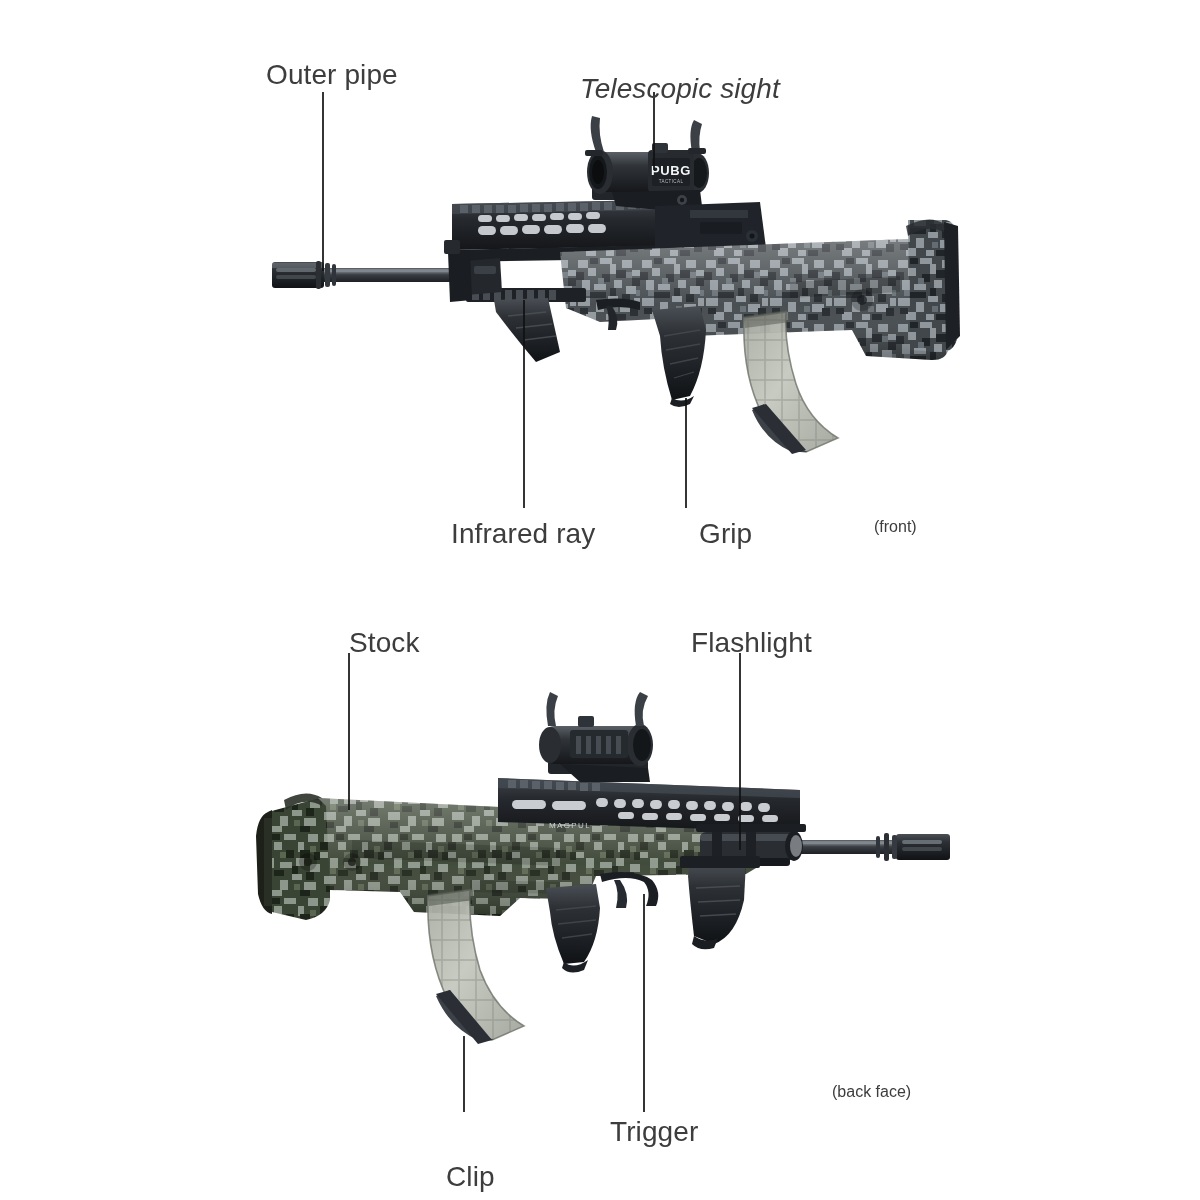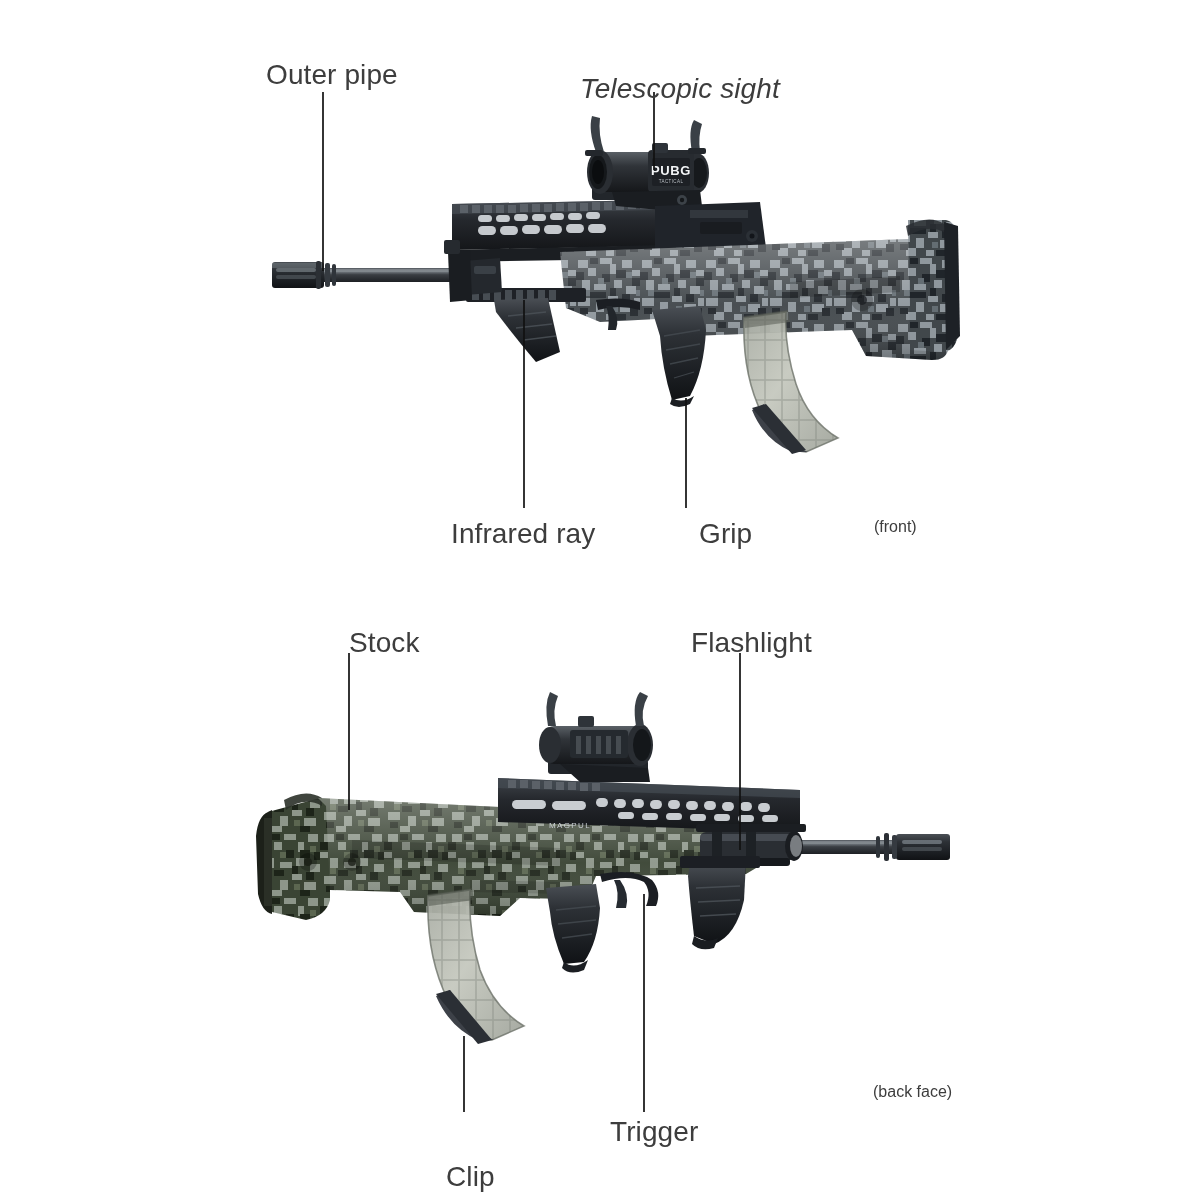--- a/index.html
+++ b/index.html
@@ -534,13 +534,13 @@
 <div class="view-tag" style="left:874px; top:518px;">(front)</div>
 
 <div class="label" style="left:325px; top:627px;margin-left:24px;">Stock</div>
 
 <div class="label" style="left:691px; top:627px;">Flashlight</div>
 
 <div class="label" style="left:446px; top:1161px;">Clip</div>
 
 <div class="label" style="left:610px; top:1116px;">Trigger</div>
 
-<div class="view-tag" style="left:832px; top:1083px;margin-left:41px;">(back face)</div>
+<div class="view-tag" style="left:832px; top:1083px;">(back face)</div>
 
 </body></html>

